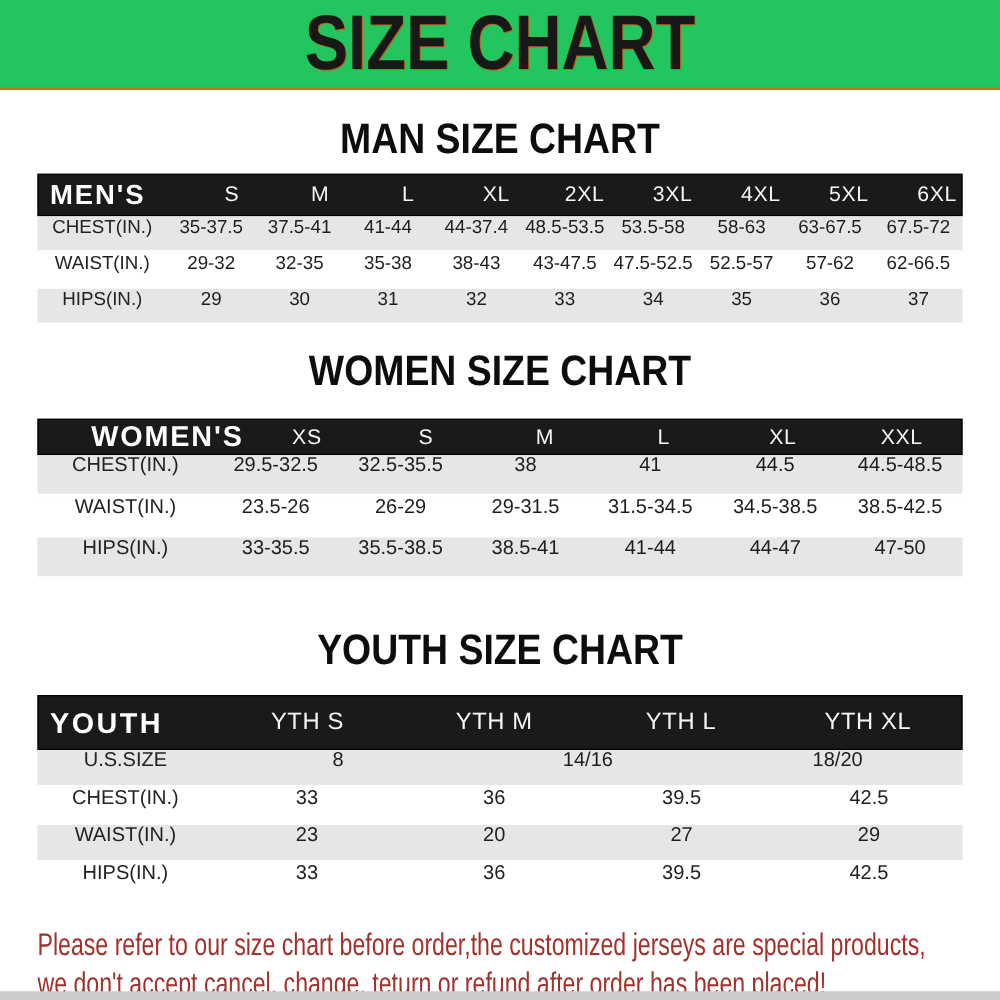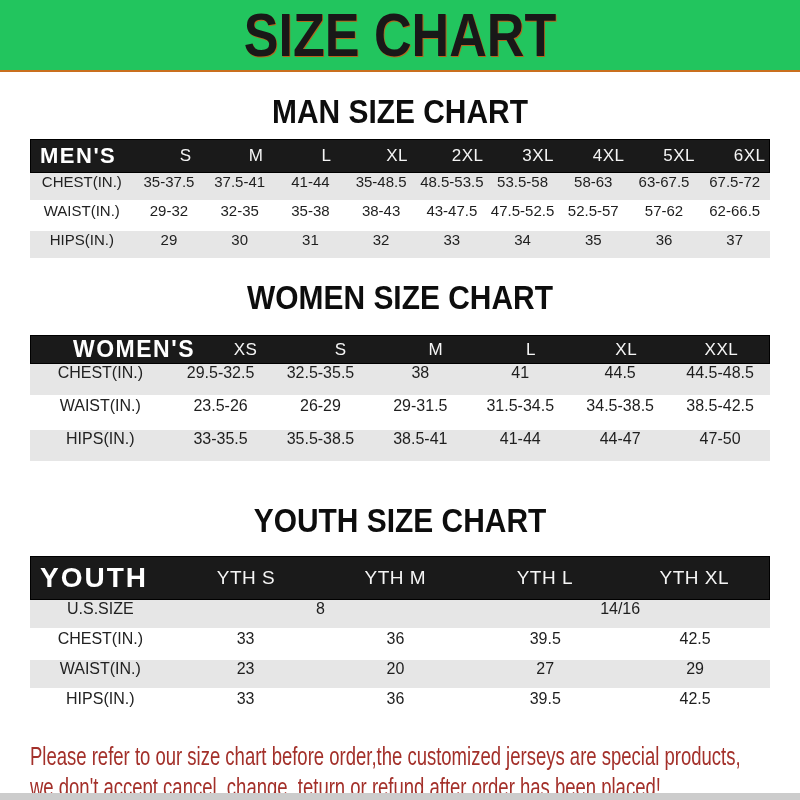--- a/index.html
+++ b/index.html
@@ -40,21 +40,21 @@
     color:#ffffff;
   }
   .s0 .thead{height:34px;gap:32px;}
   .s1 .thead{height:29px;padding-left:33px;}
   .s2 .thead{height:44px;}
   .thead .tlabel{
     font-weight:bold;font-size:22px;letter-spacing:1.5px;
     padding-left:9px;text-align:left;box-sizing:border-box;
   }
   .s1 .thead .tlabel{font-size:23px;}
-  .s2 .thead .tlabel{font-size:28px;letter-spacing:2px;}
+  .s2 .thead .tlabel{font-size:23px;letter-spacing:2px;}
   .tcol{
     flex:1;text-align:center;font-size:17px;color:#f5f5f5;
     letter-spacing:0.5px;
   }
   .s2 .tcol{font-size:19px;}
   .trow{
     display:flex;align-items:flex-start;
     border-bottom:2px solid #ffffff;
     background:#ffffff;color:#1e1e1e;
   }
@@ -106,21 +106,21 @@
           <div class="tcol">3XL</div>
           <div class="tcol">4XL</div>
           <div class="tcol">5XL</div>
           <div class="tcol">6XL</div>
         </div>
         <div class="trow alt">
           <div class="tlabel rlabel">CHEST(IN.)</div>
           <div class="tcell">35-37.5</div>
           <div class="tcell">37.5-41</div>
           <div class="tcell">41-44</div>
-          <div class="tcell">35-48.5</div>
+          <div class="tcell">44-37.4</div>
           <div class="tcell">48.5-53.5</div>
           <div class="tcell">53.5-58</div>
           <div class="tcell">58-63</div>
           <div class="tcell">63-67.5</div>
           <div class="tcell">67.5-72</div>
         </div>
         <div class="trow">
           <div class="tlabel rlabel">WAIST(IN.)</div>
           <div class="tcell">29-32</div>
           <div class="tcell">32-35</div>
@@ -194,20 +194,21 @@
           <div class="tlabel">YOUTH</div>
           <div class="tcol">YTH S</div>
           <div class="tcol">YTH M</div>
           <div class="tcol">YTH L</div>
           <div class="tcol">YTH XL</div>
         </div>
         <div class="trow alt">
           <div class="tlabel rlabel">U.S.SIZE</div>
           <div class="tcell">8</div>
           <div class="tcell">14/16</div>
+          <div class="tcell">18/20</div>
         </div>
         <div class="trow">
           <div class="tlabel rlabel">CHEST(IN.)</div>
           <div class="tcell">33</div>
           <div class="tcell">36</div>
           <div class="tcell">39.5</div>
           <div class="tcell">42.5</div>
         </div>
         <div class="trow alt">
           <div class="tlabel rlabel">WAIST(IN.)</div>

